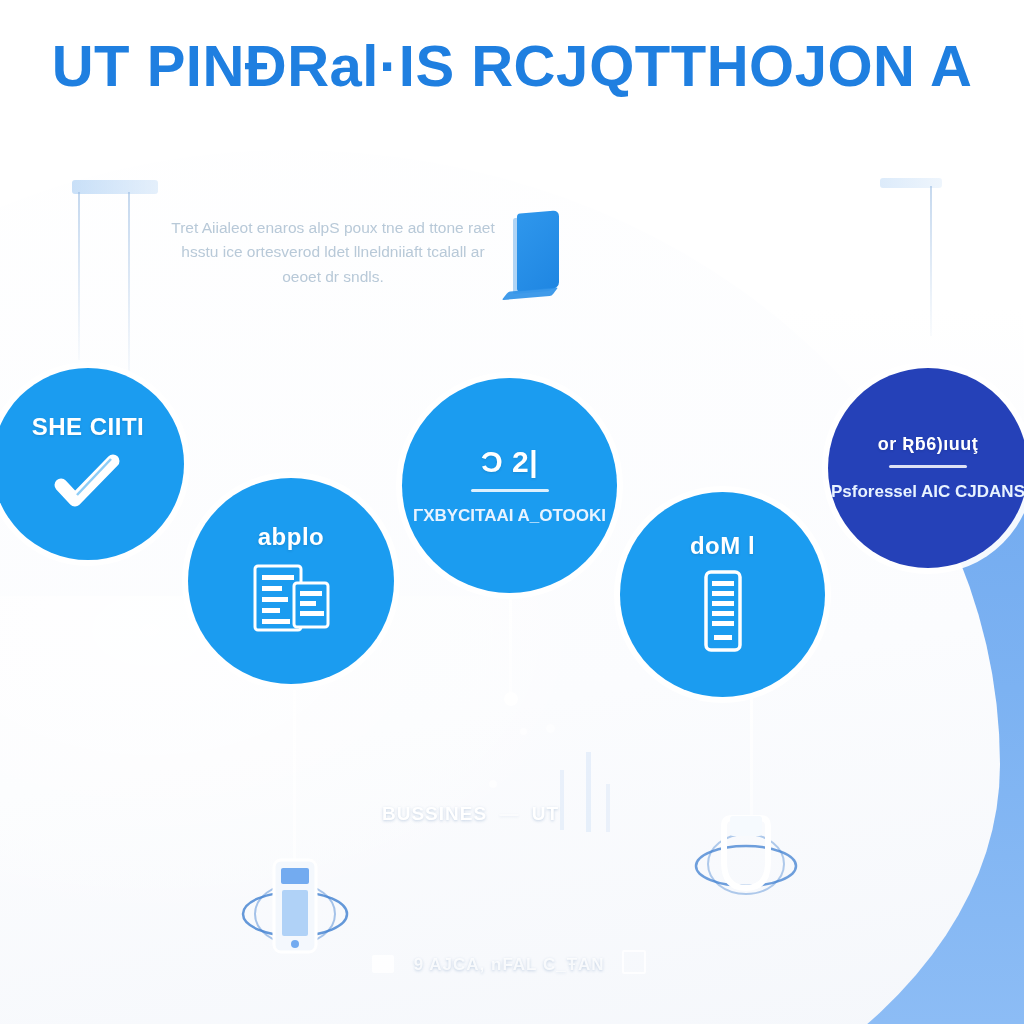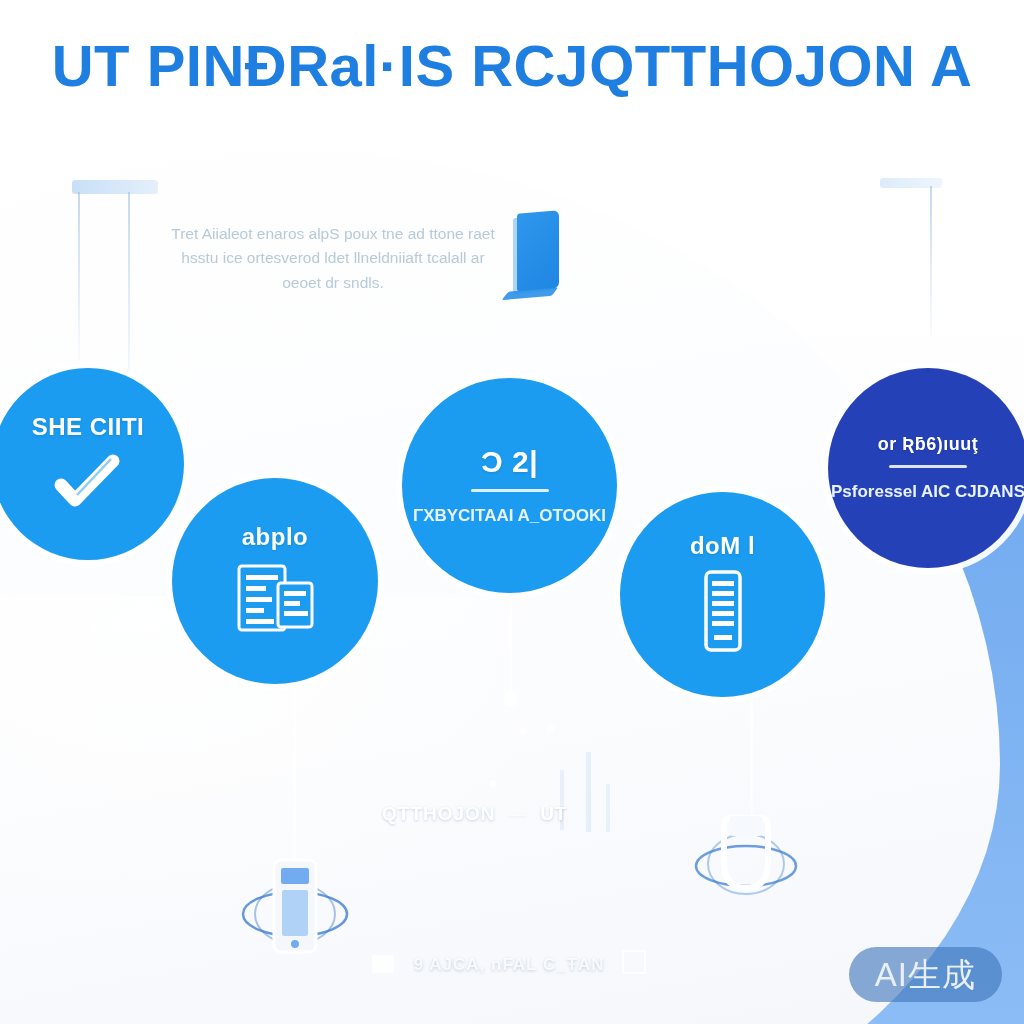--- a/index.html
+++ b/index.html
@@ -97,21 +97,20 @@
   }
 
   
   .sub {
     position: absolute;
     font-size: 15.5px;
     line-height: 1.58;
     color: #b8c9d8;
     text-align: center;
     font-weight: 400;
-    margin-top: 6px;
   }
   .sub-left  { left: 168px; top: 216px; width: 330px; }
   .sub-right { left: 582px; top: 216px; width: 345px; }
 
   
   .card3d {
     position: absolute;
     left: 517px;
     top: 212px;
     width: 42px;
@@ -170,21 +169,21 @@
     background: rgba(255,255,255,0.85);
     border-radius: 2px;
     margin: 10px 0 6px;
   }
   .node-icon {
     margin-top: 10px;
   }
 
   
   .n1 { left: -8px;  top: 368px; width: 192px; height: 192px; }
-  .n2 { left: 172px; top: 478px; width: 206px; height: 206px; }
+  .n2 { left: 188px; top: 478px; width: 206px; height: 206px; }
   .n3 { left: 402px; top: 378px; width: 215px; height: 215px; }
   .n4 { left: 620px; top: 492px; width: 205px; height: 205px; }
   .n5 { left: 828px; top: 368px; width: 200px; height: 200px; }
 
   
   .stem {
     position: absolute;
     width: 3px;
     background: linear-gradient(180deg, #ffffff, rgba(255,255,255,0.55));
     border-radius: 2px;
@@ -335,26 +334,25 @@
   <div class="orbit-icon" style="left:690px; top:810px;">
     <svg width="112" height="92" viewBox="0 0 112 92">
       <ellipse cx="56" cy="56" rx="50" ry="20" stroke="#3f7fd0" stroke-width="2.5" fill="none" opacity="0.75"></ellipse>
       <ellipse cx="56" cy="54" rx="38" ry="30" stroke="#3f7fd0" stroke-width="2" fill="none" opacity="0.4"></ellipse>
       <path d="M34 16 Q34 8 42 8 L70 8 Q78 8 78 16 L78 52 Q78 78 56 78 Q34 78 34 52 Z" fill="none" stroke="#ffffff" stroke-width="6"></path>
       <rect x="40" y="6" width="32" height="20" rx="3" fill="#f6fafe"></rect>
     </svg>
   </div>
 
   <div class="bottom-cap" style="left:382px; top:803px;">
-    <span>QTTHOJON</span>
+    <span>BUSSINES</span>
     <span style="opacity:.35; margin:0 6px;">—</span>
     <span>UT</span>
   </div>
 
   <div class="bottom-cap faint" style="left:372px; top:950px;">
     <span style="display:inline-block; width:22px; height:18px; background:rgba(255,255,255,.85); margin-right:14px; vertical-align:-3px; border-radius:2px;"></span>
     <span>9 AJCA, nFAL C_ŦAN</span>
     <span style="display:inline-block; width:20px; height:20px; border:2px solid rgba(255,255,255,.85); margin-left:12px; vertical-align:-4px; border-radius:2px;"></span>
   </div>
 
-  <div class="watermark">AI生成</div>
 
 </div>
 
 </body></html>

